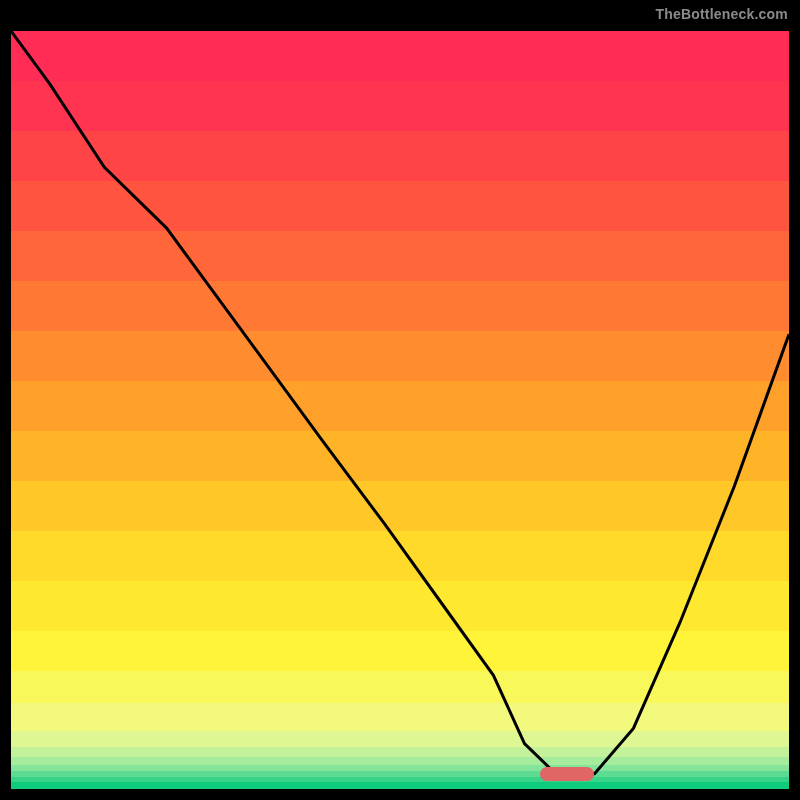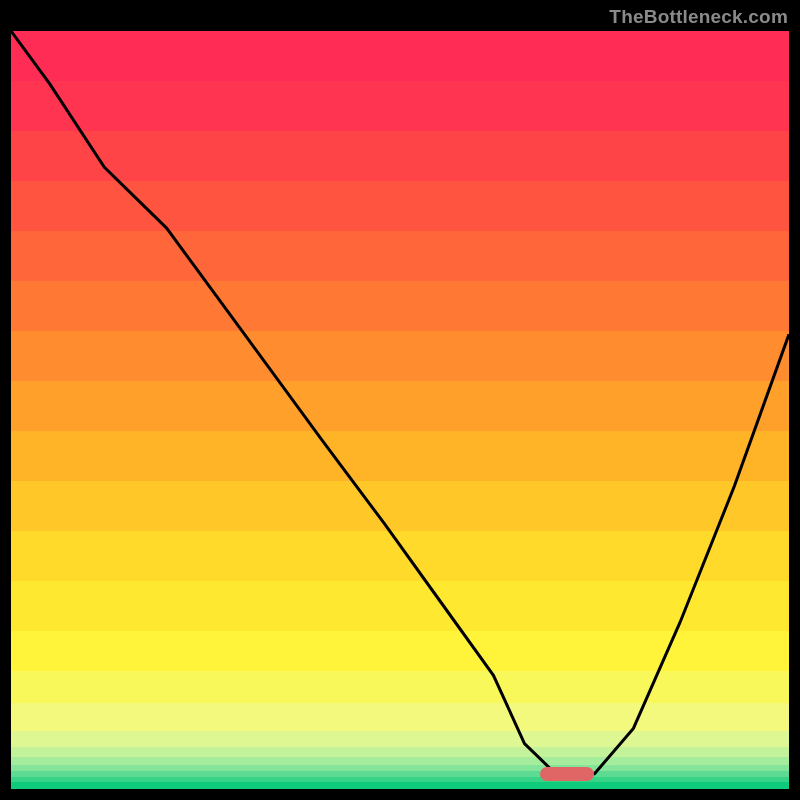--- a/index.html
+++ b/index.html
@@ -34,21 +34,21 @@
     left: 0;
     top: 0;
     width: 778px;
     height: 758px;
   }
   .watermark {
     position: absolute;
     top: 6px;
     right: 12px;
     font-family: Arial, Helvetica, sans-serif;
-    font-size: 19px;
+    font-size: 14px;
     font-weight: 600;
     color: #8a8a8a;
     letter-spacing: 0.2px;
   }
   .marker {
     position: absolute;
     height: 14px;
     border-radius: 7px;
     background: #e06666;
   }

